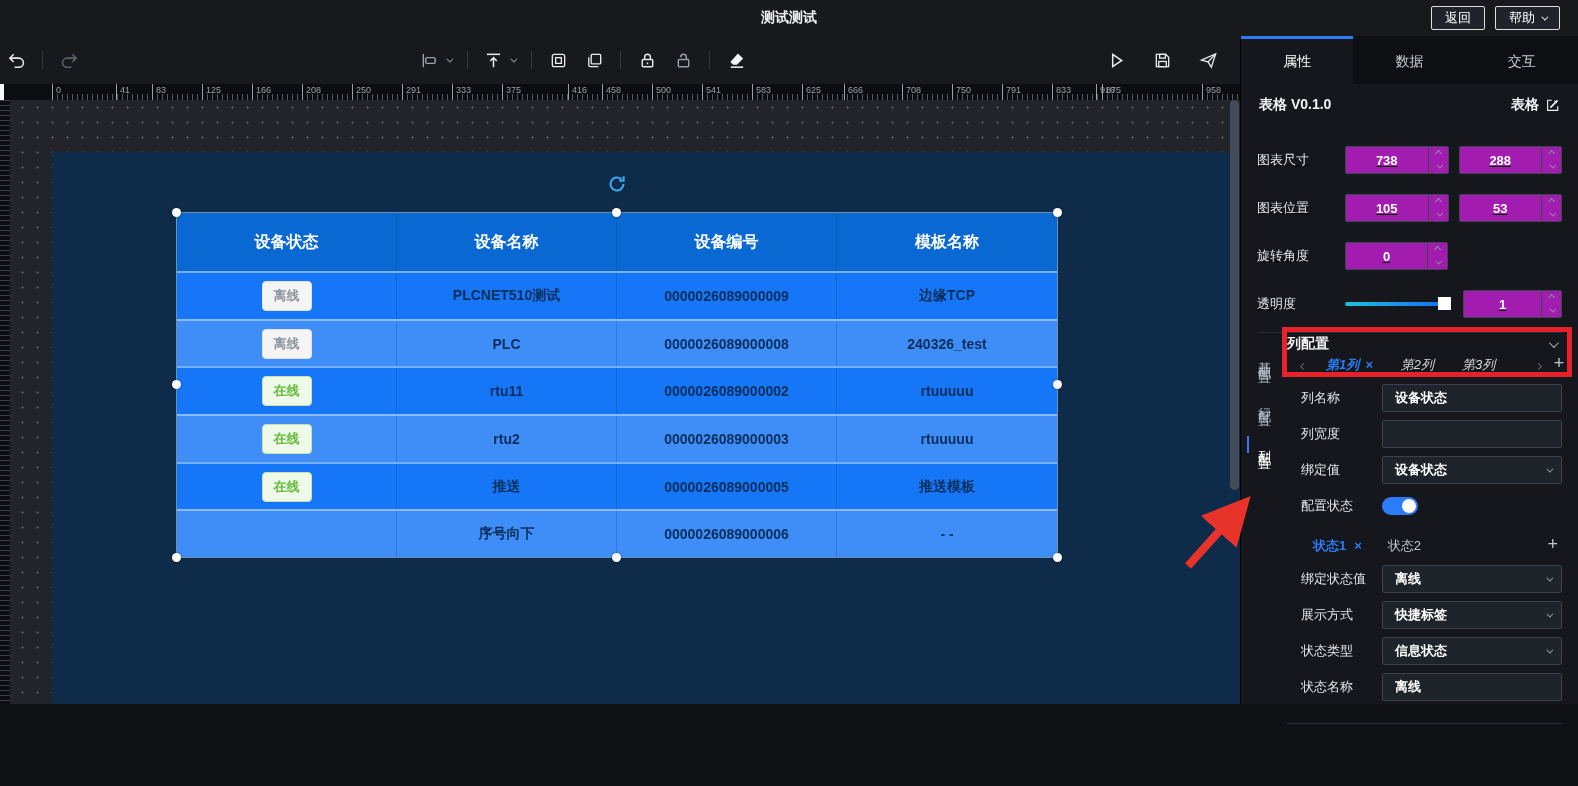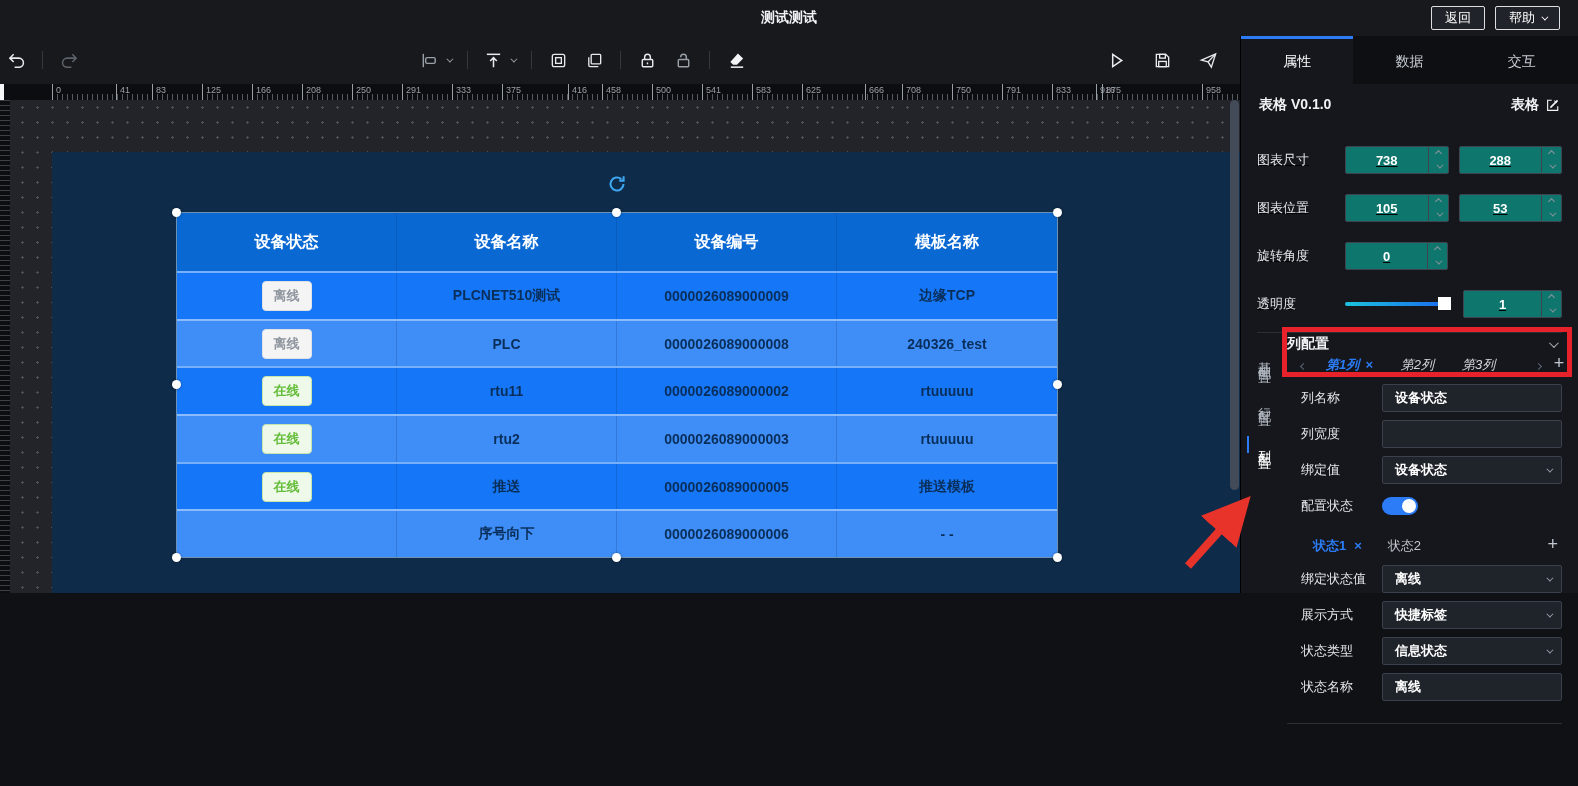--- a/index.html
+++ b/index.html
@@ -1,18 +1,18 @@
 <!DOCTYPE html>
 <html><head>
 <meta charset="utf-8">
 <style>
   * { margin:0; padding:0; box-sizing:border-box; }
   html,body { width:1578px; height:786px; overflow:hidden; background:#101114;
     font-family:"Liberation Sans","DejaVu Sans",sans-serif; }
-  .app { position:relative; width:1578px; height:593px; display:flex; flex-direction:column; }
+  .app { position:relative; width:1578px; height:704px; display:flex; flex-direction:column; }
 
   
   .topbar { height:36px; background:#17191d; display:flex; align-items:center; position:relative; flex:0 0 auto; }
   .topbar-title { position:absolute; left:0; right:0; text-align:center; color:#f2f3f5; font-size:14px; font-weight:700; }
   .topbar-actions { margin-left:auto; display:flex; gap:10px; padding-right:18px; z-index:2; }
   .tb-btn { display:flex; align-items:center; gap:6px; height:24px; padding:0 13px; background:#202329;
     border:1px solid #dcdee2; border-radius:2px; color:#fff; font-size:13px; cursor:pointer; }
 
   
   .chv { display:inline-block; width:7px; height:7px; border-right:1.5px solid currentColor; border-bottom:1.5px solid currentColor; }
@@ -83,21 +83,21 @@
   .panel-tab { flex:1; display:flex; align-items:center; justify-content:center; color:#c7ccd3; font-size:14px; cursor:pointer; border-top:3px solid transparent; }
   .panel-tab.active { background:#15171c; border-top:3px solid #2b7cf6; color:#fff; }
 
   .widget-row { height:42px; display:flex; align-items:center; justify-content:space-between; padding:0 18px; flex:0 0 auto; }
   .widget-title { color:#f2f3f5; font-size:14px; font-weight:700; }
   .widget-link { display:flex; align-items:center; gap:6px; color:#f2f3f5; font-size:14px; font-weight:700; cursor:pointer; }
 
   .form-row { display:flex; align-items:center; padding:0 16px; margin-top:20px; height:28px; flex:0 0 auto;text-decoration:underline; }
   .f-label { width:88px; flex:0 0 auto; color:#e3e6ea; font-size:13px; }
   .f-inputs { flex:1; display:flex; gap:10px; }
-  .num-input { flex:1; height:28px; background:#0f766e; border:1px solid #3e4450; border-radius:2px; display:flex; align-items:stretch; }
+  .num-input { flex:1; height:28px; background:#a21caf; border:1px solid #3e4450; border-radius:2px; display:flex; align-items:stretch; }
   .num-val { flex:1; display:flex; align-items:center; justify-content:center; color:#fff; font-size:13px; font-weight:700; }
   .spin { width:20px; border-left:1px solid #3e4450; display:flex; flex-direction:column; }
   .spin div { flex:1; display:flex; align-items:center; justify-content:center; color:#8d939c; cursor:pointer; }
 
   .slider-wrap { flex:1; display:flex; align-items:center; }
   .slider { position:relative; width:100px; height:4px; border-radius:2px; background:linear-gradient(90deg,#1bc3dc,#1a6cf0); }
   .slider-handle { position:absolute; right:-6px; top:-5px; width:13px; height:13px; background:#fff; cursor:pointer; }
 
   .divider { border-top:1px solid #2b2f38; margin:14px 16px 0 16px; }
 
@@ -267,21 +267,21 @@
             <span class="ruler-num" style="left: 352px;">250</span>
             <span class="ruler-num" style="left: 402px;">291</span>
             <span class="ruler-num" style="left: 452px;">333</span>
             <span class="ruler-num" style="left: 502px;">375</span>
             <span class="ruler-num" style="left: 568px;">416</span>
             <span class="ruler-num" style="left: 602px;">458</span>
             <span class="ruler-num" style="left: 652px;">500</span>
             <span class="ruler-num" style="left: 702px;">541</span>
             <span class="ruler-num" style="left: 752px;">583</span>
             <span class="ruler-num" style="left: 802px;">625</span>
-            <span class="ruler-num" style="left: 865px;">666</span>
+            <span class="ruler-num" style="left: 844px;">666</span>
             <span class="ruler-num" style="left: 902px;">708</span>
             <span class="ruler-num" style="left: 952px;">750</span>
             <span class="ruler-num" style="left: 1002px;">791</span>
             <span class="ruler-num" style="left: 1052px;">833</span>
             <span class="ruler-num" style="left: 1102px;">875</span>
             <span class="ruler-num" style="left: 1096px;">916</span>
             <span class="ruler-num" style="left: 1202px;">958</span>
           </div>
       </div>
 

